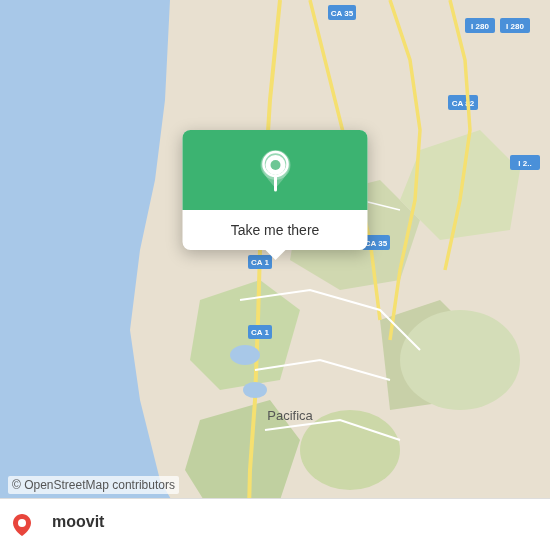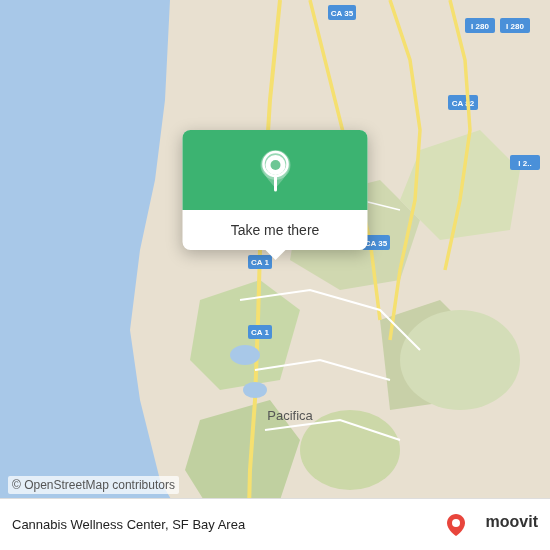--- a/index.html
+++ b/index.html
@@ -209,21 +209,20 @@
         <path d="M18 3 C10 3 4 9 4 17 C4 26 18 40 18 40 C18 40 32 26 32 17 C32 9 26 3 18 3Z" fill="white" fill-opacity="0.25"></path>
         <circle cx="18" cy="16" r="12" fill="none" stroke="white" stroke-width="2.5"></circle>
       </svg>
     </div>
     <div id="popup-button-area">
       <button id="take-me-there-btn">Take me there</button>
     </div>
   </div>
 
   <div id="bottom-bar">
-    <span id="location-name">Cannabis Wellness Center, SF Bay Area</span>
     <div id="moovit-logo">
       <svg id="moovit-pin" viewBox="0 0 20 24">
         <path d="M10 1 C5 1 1 5 1 10 C1 17 10 23 10 23 C10 23 19 17 19 10 C19 5 15 1 10 1Z" fill="#E8453C"></path>
         <circle cx="10" cy="10" r="4" fill="white"></circle>
       </svg>
       <span id="moovit-text">moovit</span>
     </div>
   </div>
 </div>
 

